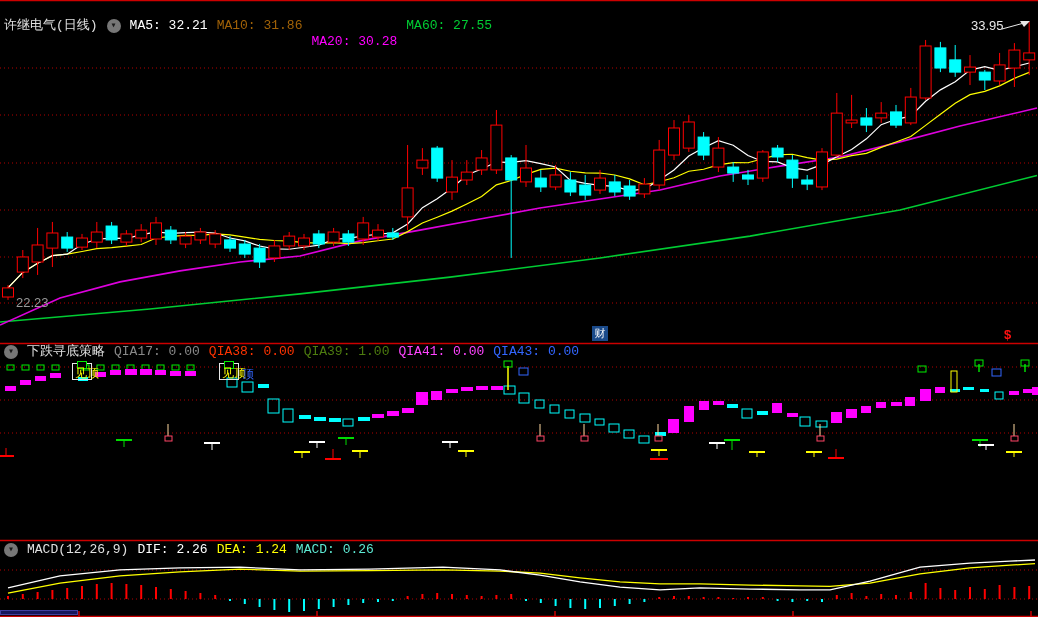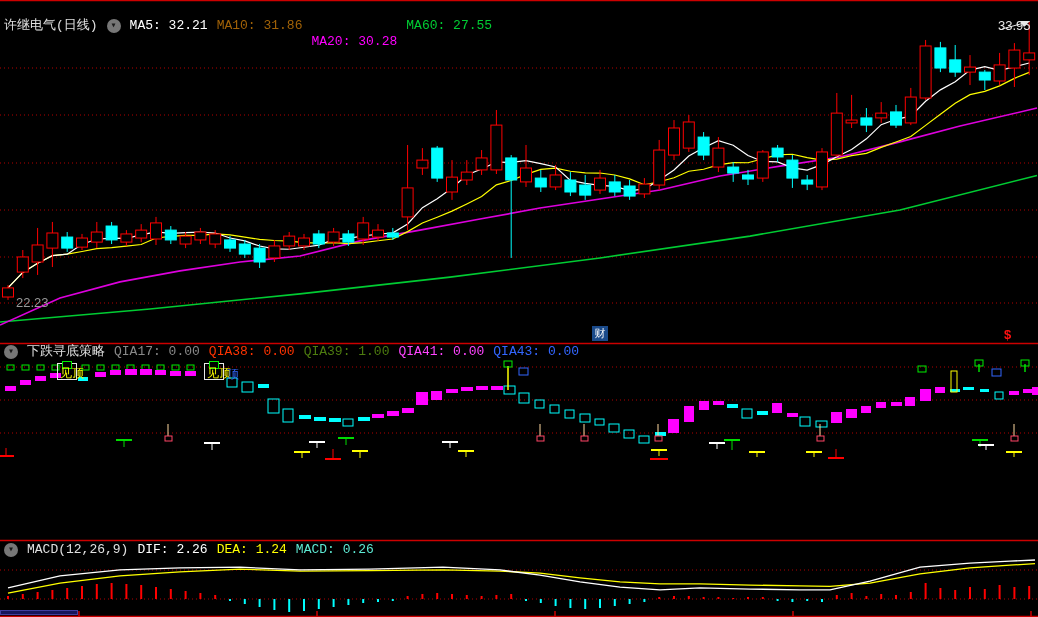--- a/index.html
+++ b/index.html
@@ -5,21 +5,21 @@
   html,body{margin:0;padding:0;background:#000;}
   .screen{position:relative;width:1038px;height:617px;background:#000;overflow:hidden;
           font-family:"Liberation Sans", sans-serif;}
   .hdr{position:absolute;display:flex;align-items:center;gap:9px;white-space:nowrap;
        font-size:13px;line-height:15px;font-family:Liberation Mono, monospace;}
   .hdr span{display:inline-block;}
   .chev{width:14px;height:14px;border-radius:50%;background:#777;color:#1a1a1a;
         font-size:10px;line-height:13px;text-align:center;flex:0 0 auto;}
   .t{color:#e0e0e0;}
   .overlay{position:absolute;white-space:nowrap;}
-  .jd-box{position:absolute;width:18px;height:15px;border:1px solid #e8e8e8;background:transparent;}
+  .jd-box{position:absolute;width:18px;height:15px;border:1px solid #e8e8e8;background:transparent;margin-left:15px;}
   .jd-sq{position:absolute;left:4px;top:-3px;width:8px;height:6px;border:1px solid #00ee00;background:#000;}
   .jd-txt{position:absolute;left:2px;top:1px;color:#ffff00;font-size:12px;white-space:nowrap;}
   .jd-extra{position:absolute;color:#3366ff;font-size:12px;}
   .badge{position:absolute;left:592px;top:326px;width:16px;height:15px;background:#1a4a8a;
          color:#fff;font-size:11px;line-height:15px;text-align:center;}
   .money{position:absolute;left:1004px;top:327px;color:#ff1111;font-size:13px;font-weight:bold;}
   .pricelab{color:#999;font-size:13px;}
   .highlab{color:#e8e8e8;font-size:13px;}
   .scroll-thumb{position:absolute;left:0;top:610px;width:78px;height:5px;background:#15155a;
                 border:1px solid #4040a0;box-sizing:border-box;}
@@ -415,21 +415,21 @@
   <div class="hdr" style="left:4px;top:2px;">
     <span class="t">许继电气(日线)</span>
     <span class="chev">▾</span>
     <span style="color: rgb(255, 255, 255);">MA5: 32.21</span>
     <span style="color: #a16207;">MA10: 31.86</span>
     <span style="color: rgb(255, 0, 255); margin-top: 32px;">MA20: 30.28</span>
     <span style="color: rgb(0, 204, 51);">MA60: 27.55</span>
   </div>
 
   <span class="overlay pricelab" style="left:16px;top:295px;">22.23</span>
-  <span class="overlay highlab" style="left:998px;top:18px;">33.95</span>
+  <span class="overlay highlab" style="left:971px;top:18px;">33.95</span>
 
   <div class="badge">财</div>
   <div class="money">$</div>
 
   <div class="hdr" style="left:4px;top:344px;">
     <span class="chev">▾</span>
     <span class="t">下跌寻底策略</span>
     <span style="color: rgb(136, 136, 136);">QIA17: 0.00</span>
     <span style="color: rgb(255, 51, 0);">QIA38: 0.00</span>
     <span style="color: #4d7c0f;">QIA39: 1.00</span>

